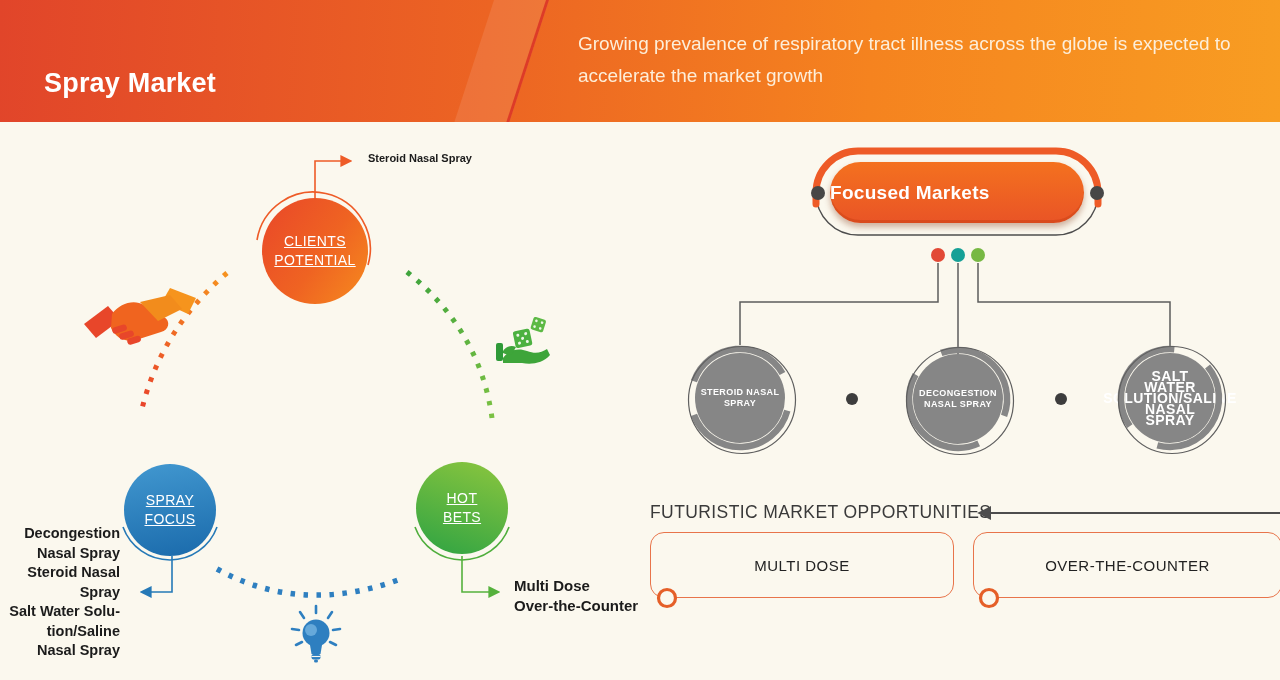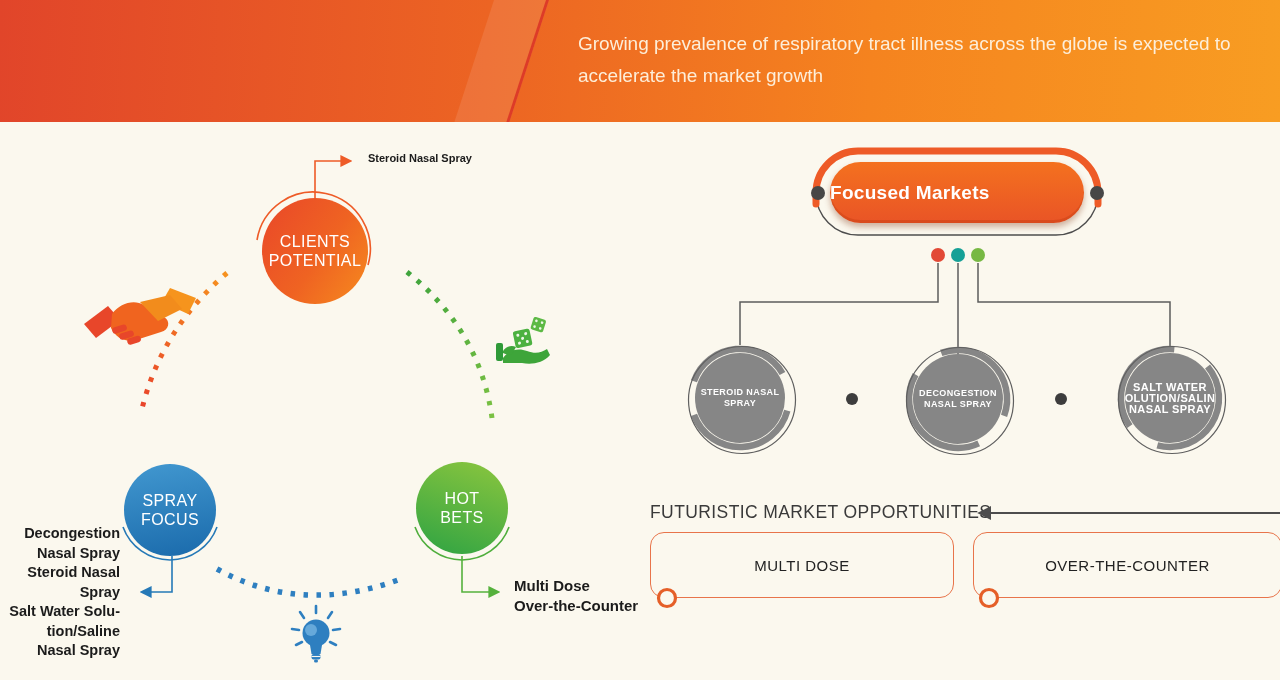--- a/index.html
+++ b/index.html
@@ -14,21 +14,21 @@
     background:rgba(255,255,255,0.10);border-right:3px solid #dd3b28;
     transform:skewX(-18deg);transform-origin:top left;}
   .title{left:44px;top:28px;width:470px;color:#ffffff;font-weight:bold;
     font-size:27px;line-height:37px;letter-spacing:.2px;}
   .subtitle{left:578px;top:28px;width:660px;color:#fdeed9;
     font-size:19px;line-height:32px;}
 
   
   .bubble{border-radius:50%;display:flex;flex-direction:column;align-items:center;
     justify-content:center;color:#fff;text-align:center;z-index:2;}
-  .bubble span{display:block;font-size:16px;line-height:19px;letter-spacing:.4px;}
+  .bubble span{display:block;font-size:14px;line-height:19px;letter-spacing:.4px;text-decoration:underline;}
   .b-cp{left:262px;top:198px;width:106px;height:106px;
     background:linear-gradient(125deg,#e94729 0%,#ef6322 55%,#f68b1e 100%);}
   .b-cf{left:124px;top:464px;width:92px;height:92px;
     background:linear-gradient(170deg,#4298d0 0%,#1a6aab 100%);}
   .b-hb{left:416px;top:462px;width:92px;height:92px;
     background:linear-gradient(200deg,#8cc63e 0%,#2ea343 100%);}
 
   .callout{color:#1b1b1b;font-weight:bold;z-index:2;}
   .c-steroid{left:368px;top:152px;font-size:11px;}
   .c-focus{left:8px;top:524px;width:112px;text-align:right;
@@ -41,41 +41,42 @@
     box-shadow:0 4px 6px rgba(120,40,5,.35), inset 0 -3px 0 rgba(170,45,5,.25);
     display:flex;align-items:center;justify-content:flex-start;z-index:2;
     color:#fff;font-weight:bold;font-size:19px;letter-spacing:.3px;}
 
   .market{border-radius:50%;background:#868686;display:flex;flex-direction:column;
     align-items:center;justify-content:center;color:#fff;text-align:center;z-index:2;}
   .market span{display:block;font-size:9px;line-height:11.5px;letter-spacing:.4px;font-weight:bold;}
   .m1{left:695px;top:353px;width:90px;height:90px;}
   .m2{left:913px;top:354px;width:90px;height:90px;}
   .m3{left:1125px;top:353px;width:90px;height:90px;}
-  .m3 span{font-size:11px;line-height:11px;}
+  .m3 span{font-size:14px;line-height:11px;}
 
   
   .opp-heading{left:650px;top:502px;font-size:17.5px;letter-spacing:.4px;
     color:#3a3a3a;font-weight:500;}
   .opp-box{height:64px;border:1.6px solid #e8744a;border-radius:14px;
     display:flex;align-items:center;justify-content:center;
     color:#222;font-size:15px;letter-spacing:.5px;font-weight:500;z-index:2;}
   .opp1{left:650px;top:532px;width:302px;}
   .opp2{left:973px;top:532px;width:307px;}
 
   .svg-layer{left:0;top:0;z-index:3;pointer-events:none;}
 </style>
 </head>
 <body>
 
 <div class="abs header">
   <div class="abs header-band"></div>
 </div>
 <div class="abs title">
   <br>
+  <span>Spray Market</span>
 </div>
 <div class="abs subtitle">Growing prevalence of respiratory tract illness across the globe is expected to accelerate the market growth</div>
 
 <div class="abs bubble b-cp">
   <span>CLIENTS</span>
   <span>POTENTIAL</span>
 </div>
 <div class="abs callout c-steroid">Steroid Nasal Spray</div>
 
 <div class="abs bubble b-cf">

